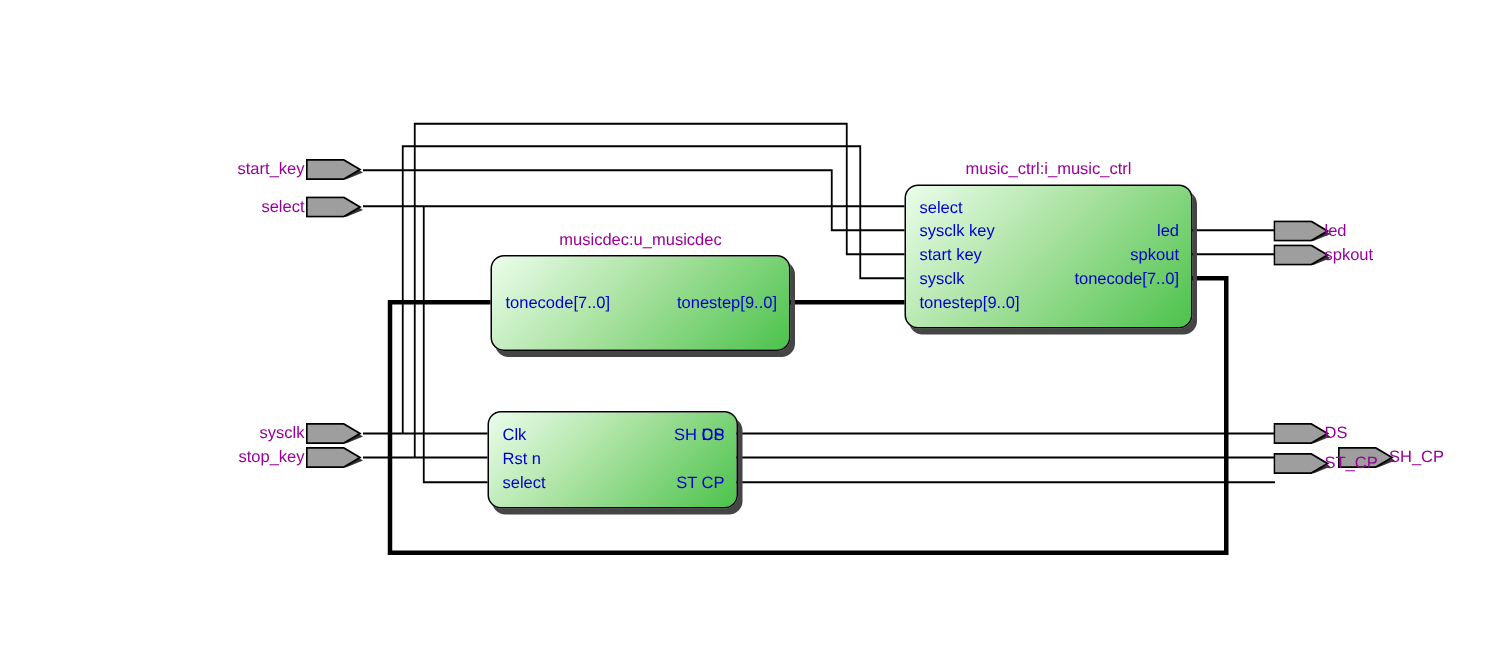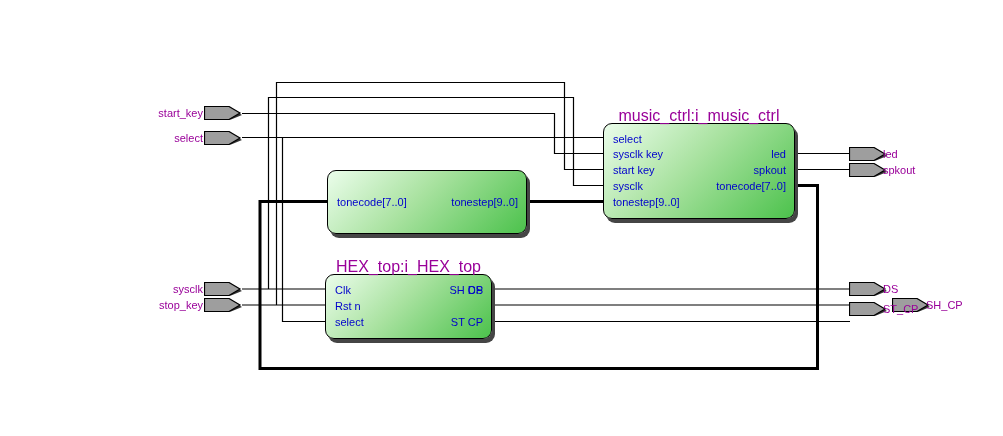--- a/index.html
+++ b/index.html
@@ -11,21 +11,21 @@
   .wire-layer polyline{fill:none;stroke:#000;}
   .net{stroke-width:1.2px;}
   .bus{stroke-width:3px;}
   .block{
     position:absolute;border:1.5px solid #000;border-radius:9px;
     background:linear-gradient(135deg,#ebfdeb 0%,#a9e2a0 45%,#4cc24c 100%);
     box-shadow:3px 4px 0 #454545;
   }
   .block-title{
     position:absolute;top:-17px;left:-40px;right:-40px;text-align:center;
-    color:#990099;font-size:16px;white-space:nowrap;
+    color:#990099;font-size:11px;white-space:nowrap;
   }
   .port{
     position:absolute;height:14px;line-height:14px;font-size:11px;color:#0000cc;
     white-space:nowrap;
   }
   .port.left{left:9px;}
   .port.right{right:8px;text-align:right;}
   .pin{position:absolute;height:14px;display:flex;align-items:center;justify-content:center;}
   .pin-label{color:#990099;font-size:11px;white-space:nowrap;line-height:14px;}
   .pin.in .pin-label{margin-right:1px;}
@@ -50,38 +50,38 @@
     <polyline class="net" points="793,169.5 850,169.5"></polyline>
     <polyline class="net" points="490,289 850,289"></polyline>
     <polyline class="net" points="490,305 850,305"></polyline>
     <polyline class="net" points="490,321.5 850,321.5"></polyline>
 
     <polyline class="bus" points="525,201.5 603,201.5"></polyline>
     <polyline class="bus" points="793,185.5 817.5,185.5 817.5,368.5 260,368.5 260,201.5 327,201.5"></polyline>
   </svg>
 
   <div class="block" style="left:327px;top:170px;width:198px;height:62px">
+    <div class="block-title">musicdec:u_musicdec</div>
     <div class="port left" style="top:24px">tonecode[7..0]</div>
     <div class="port right" style="top:24px">tonestep[9..0]</div>
   </div>
 
   <div class="block" style="left:603px;top:123px;width:190px;height:94px">
     <div class="block-title">music_ctrl:i_music_ctrl</div>
     <div class="port left" style="top:8px">select</div>
     <div class="port left" style="top:23px">sysclk key</div>
     <div class="port left" style="top:39px">start key</div>
     <div class="port left" style="top:55px">sysclk</div>
     <div class="port left" style="top:71px">tonestep[9..0]</div>
     <div class="port right" style="top:23px">led</div>
     <div class="port right" style="top:39px">spkout</div>
     <div class="port right" style="top:55px">tonecode[7..0]</div>
   </div>
 
   <div class="block" style="left:325px;top:274px;width:165px;height:63px">
-    <div class="block-title">HEX_top:i_HEX_top</div>
     <div class="port left" style="top:8px">Clk</div>
     <div class="port left" style="top:24px">Rst n</div>
     <div class="port left" style="top:40px">select</div>
     <div class="port right" style="top:8px">DS</div>
     <div class="port right" style="top:8px">SH CP</div>
     <div class="port right" style="top:40px">ST CP</div>
   </div>
 
   <div class="pin in" style="right:761px;top:106px">
     <span class="pin-label">start_key</span>

